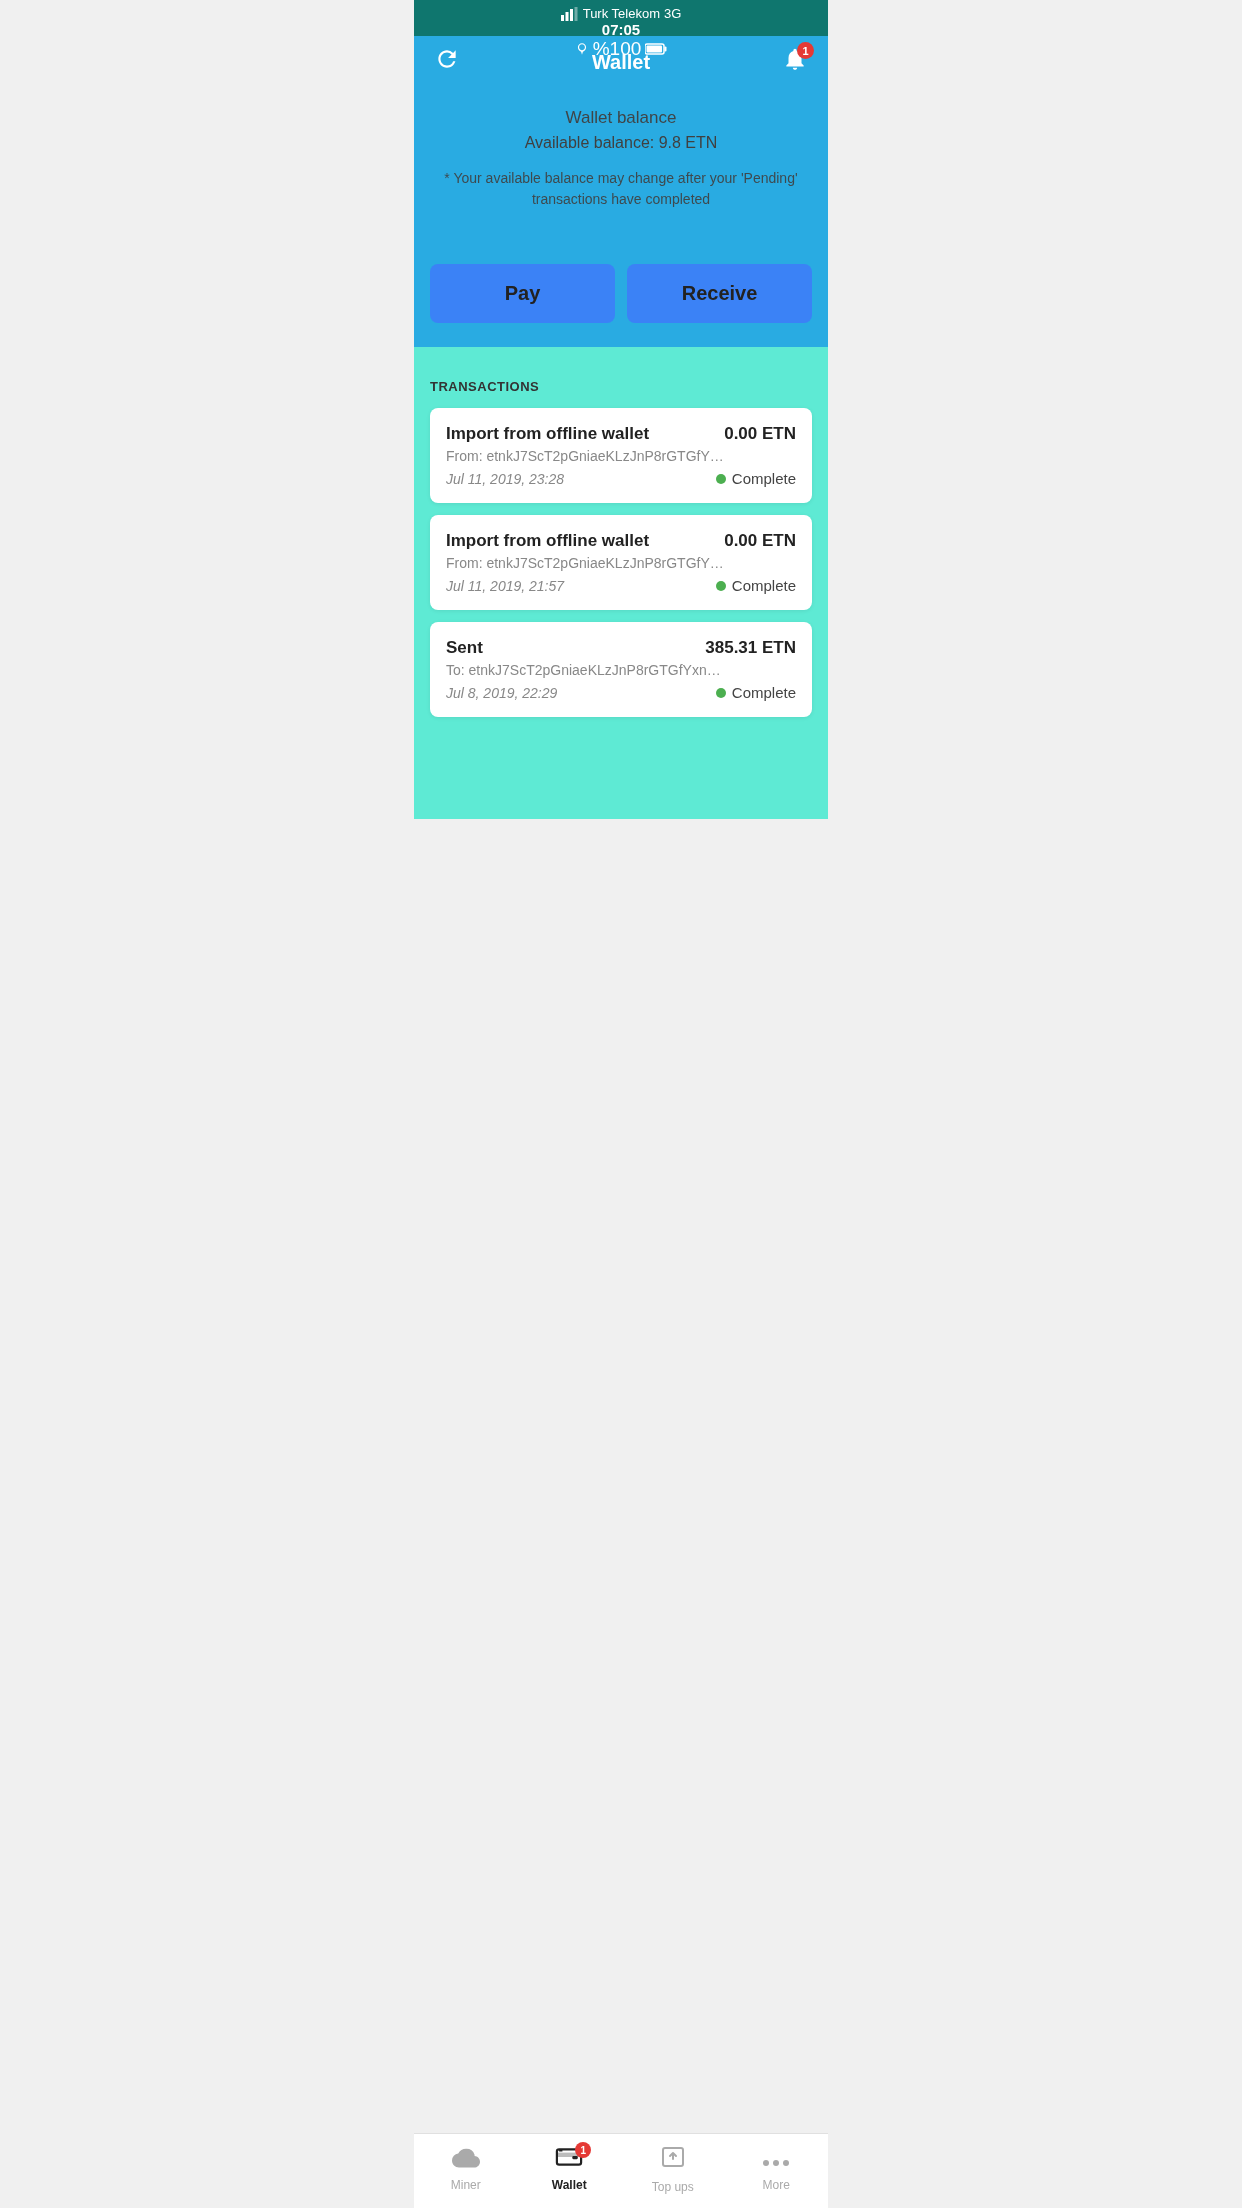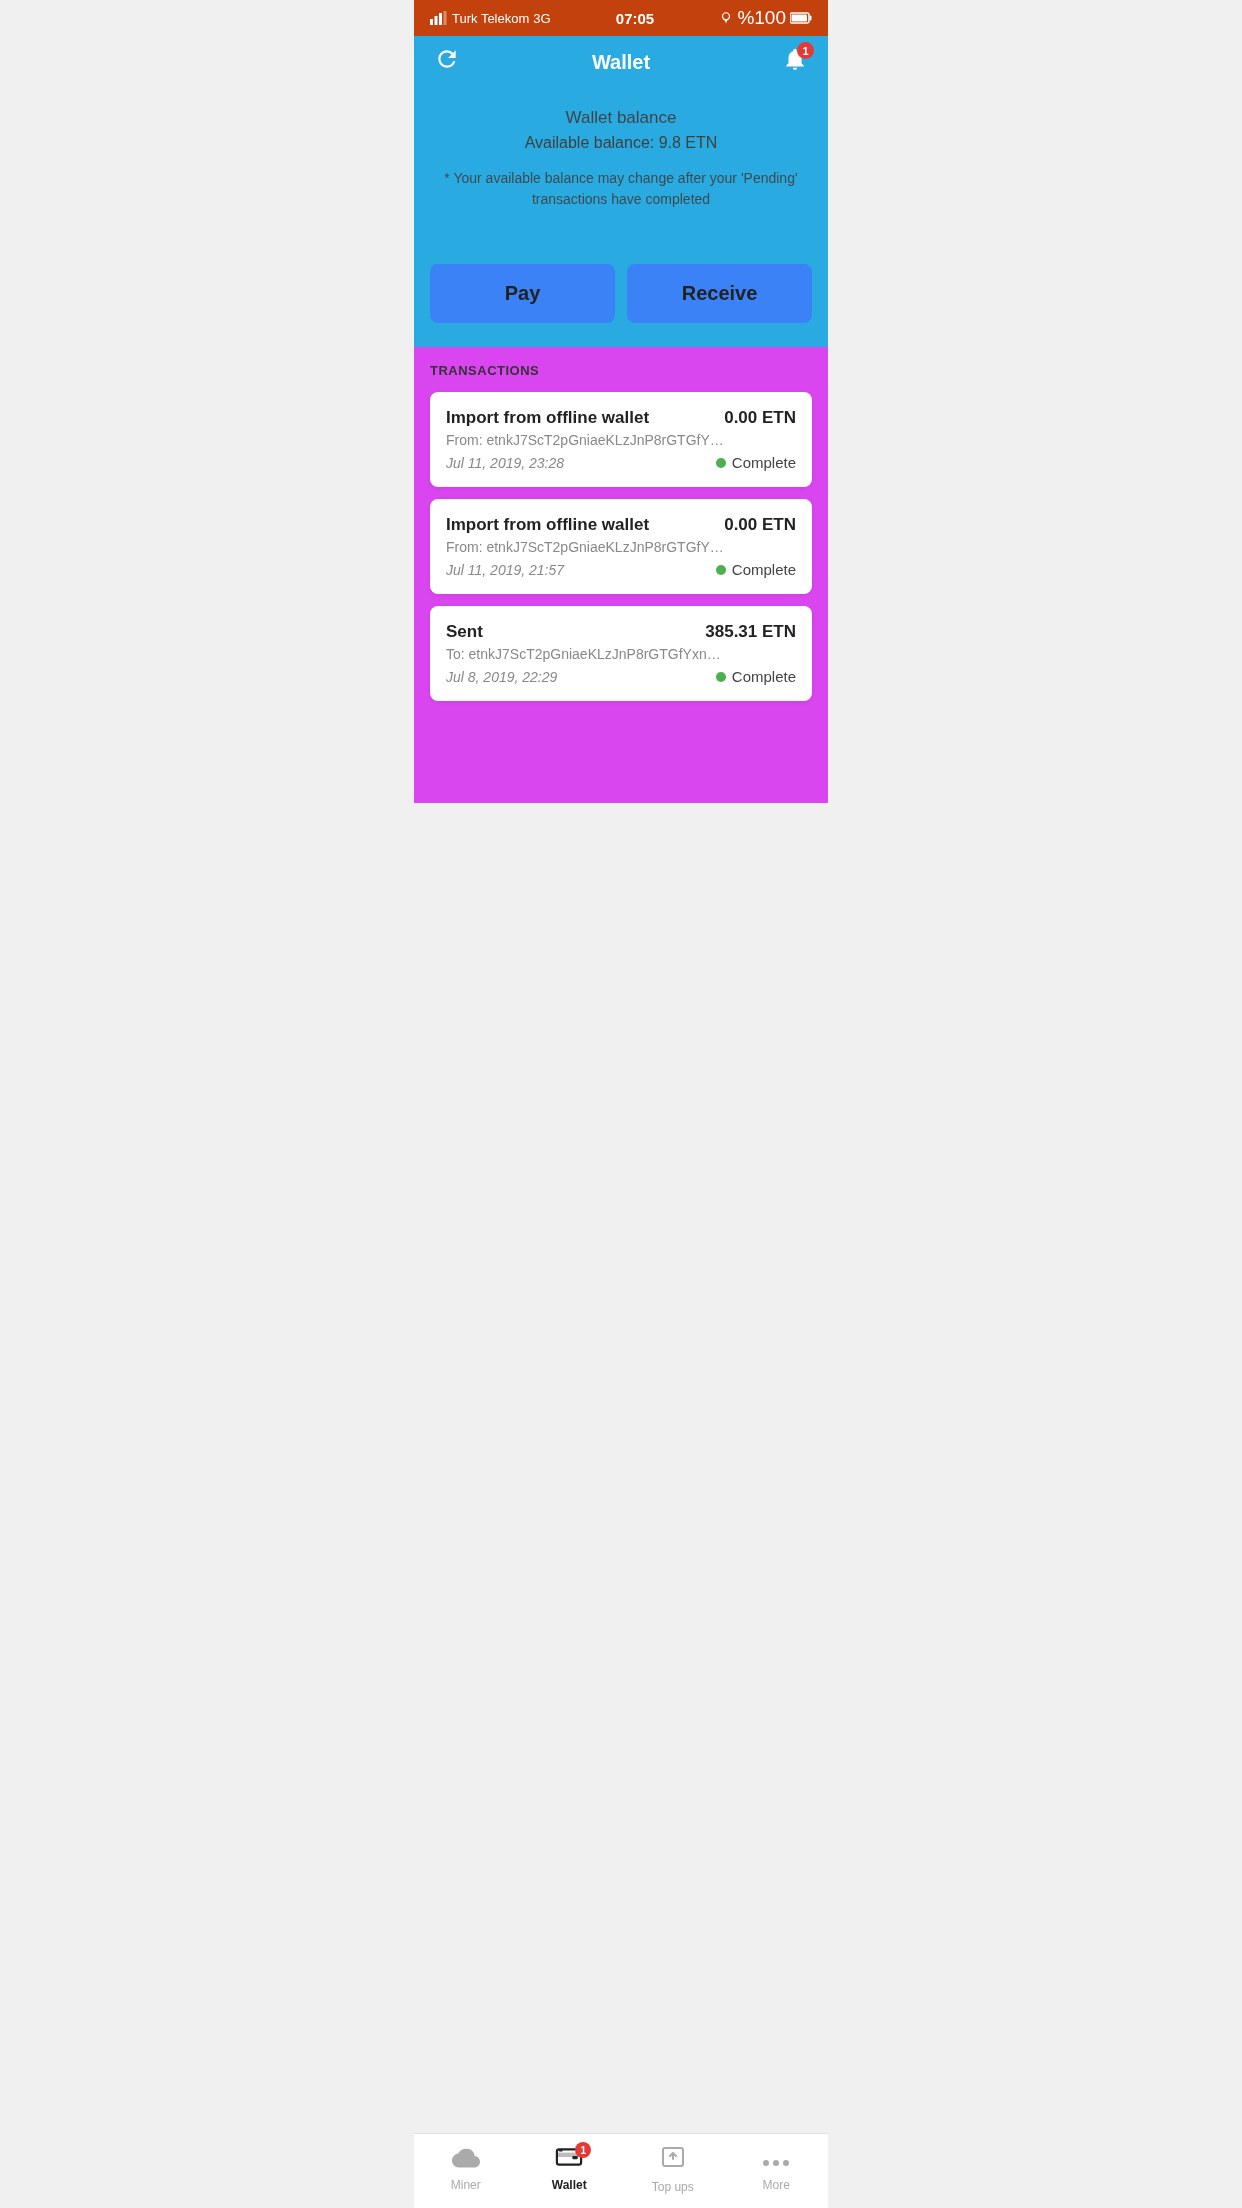--- a/index.html
+++ b/index.html
@@ -10,29 +10,30 @@
       background: #f0f0f0;
       width: 414px;
       margin: 0 auto;
       min-height: 736px;
       position: relative;
       overflow-x: hidden;
     }
 
     
     .status-bar {
-      background: #c2410c;
+      background: #0f766e;
       color: white;
       display: flex;
       justify-content: space-between;
       align-items: center;
       padding: 6px 16px;
       font-size: 13px;
       font-weight: 500;
       height: 36px;
+      flex-direction: column;
     }
     .status-left { display: flex; align-items: center; gap: 4px; }
     .status-center { font-size: 15px; font-weight: 600; }
     .status-right { display: flex; align-items: center; gap: 4px; font-size: 19px; }
 
     
     .header {
       background: #29abe2;
       color: white;
       display: flex;
@@ -126,22 +127,22 @@
       border-radius: 8px;
       padding: 18px;
       font-size: 20px;
       font-weight: 600;
       color: #222;
       cursor: pointer;
     }
 
     
     .transactions-section {
-      background: #d946ef;
-      padding: 16px 16px 0;
+      background: #5eead4;
+      padding: 32px 16px 0;
     }
     .transactions-title {
       font-size: 13px;
       font-weight: 700;
       color: #333;
       letter-spacing: 0.5px;
       margin-bottom: 14px;
     }
 
     

